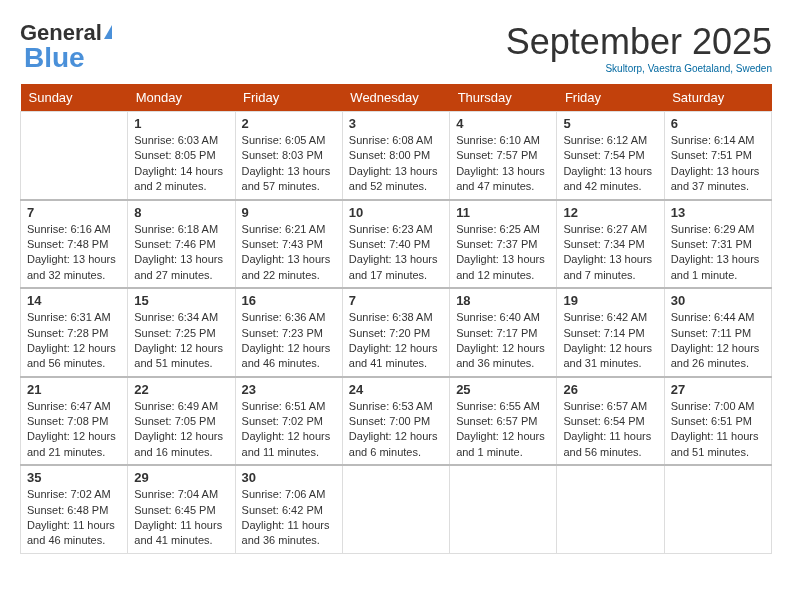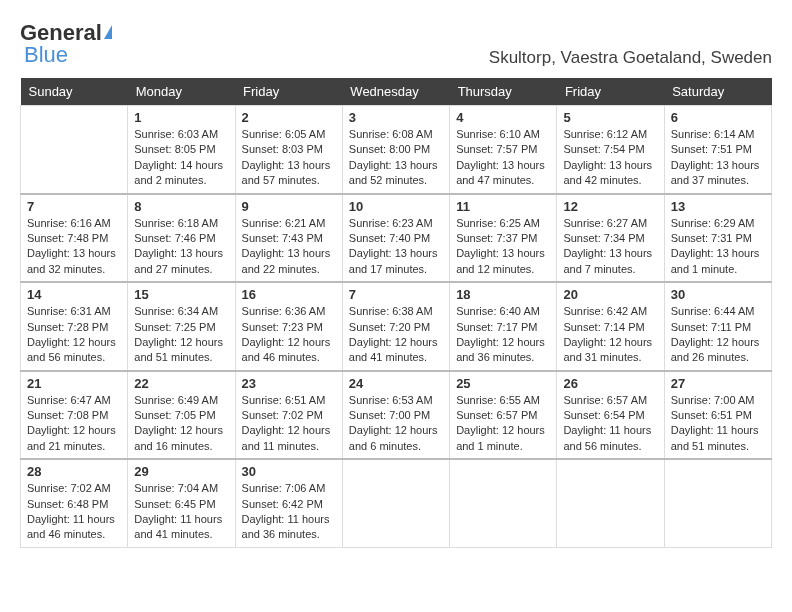--- a/index.html
+++ b/index.html
@@ -43,30 +43,30 @@
     }
     .title-section {
       text-align: right;
     }
     .month-title {
       font-size: 36px;
       color: #333;
       font-weight: normal;
     }
     .location {
-      font-size: 17px;
-      color: #404040;
+      font-size: 10px;
+      color: #0369a1;
     }
     .calendar {
       width: 100%;
       border-collapse: collapse;
       font-size: 11px;
     }
     .calendar th {
-      background-color: #404040;
+      background-color: #c2410c;
       color: white;
       text-align: left;
       padding: 6px 8px;
       font-size: 13px;
       font-weight: normal;
     }
     .calendar td {
       border: 1px solid #ddd;
       vertical-align: top;
       padding: 4px 6px;
@@ -95,24 +95,25 @@
 </head>
 <body>
 
 <div class="header">
   <div class="logo">
     <div class="logo-text">
       <span class="logo-general">General</span>
       <span class="logo-icon"></span>
     </div>
     <div style="display:flex; align-items:center; margin-top:-4px; margin-left:4px;">
-      <span class="logo-blue" style="font-size:22px; font-weight:normal;">Blue</span>
+      <span class="logo-blue" style="font-size:28px; font-weight:bold;">Blue</span>
     </div>
   </div>
   <div class="title-section">
+    <div class="month-title">September 2025</div>
     <div class="location">Skultorp, Vaestra Goetaland, Sweden</div>
   </div>
 </div>
 
 <table class="calendar">
   <thead>
     <tr>
       <th>Sunday</th>
       <th>Monday</th>
       <th>Friday</th>
@@ -195,21 +196,21 @@
         </td>
         <td>
           <span class="day-number">7</span>
           <div class="day-info">Sunrise: 6:38 AM<br>Sunset: 7:20 PM<br>Daylight: 12 hours<br>and 41 minutes.</div>
         </td>
         <td>
           <span class="day-number">18</span>
           <div class="day-info">Sunrise: 6:40 AM<br>Sunset: 7:17 PM<br>Daylight: 12 hours<br>and 36 minutes.</div>
         </td>
         <td>
-          <span class="day-number">20</span>
+          <span class="day-number">19</span>
           <div class="day-info">Sunrise: 6:42 AM<br>Sunset: 7:14 PM<br>Daylight: 12 hours<br>and 31 minutes.</div>
         </td>
         <td>
           <span class="day-number">30</span>
           <div class="day-info">Sunrise: 6:44 AM<br>Sunset: 7:11 PM<br>Daylight: 12 hours<br>and 26 minutes.</div>
         </td>
       </tr>
       <tr class="row-divider">
         <td>
           <span class="day-number">21</span>
@@ -235,21 +236,21 @@
           <span class="day-number">26</span>
           <div class="day-info">Sunrise: 6:57 AM<br>Sunset: 6:54 PM<br>Daylight: 11 hours<br>and 56 minutes.</div>
         </td>
         <td>
           <span class="day-number">27</span>
           <div class="day-info">Sunrise: 7:00 AM<br>Sunset: 6:51 PM<br>Daylight: 11 hours<br>and 51 minutes.</div>
         </td>
       </tr>
       <tr class="row-divider">
         <td>
-          <span class="day-number">28</span>
+          <span class="day-number">35</span>
           <div class="day-info">Sunrise: 7:02 AM<br>Sunset: 6:48 PM<br>Daylight: 11 hours<br>and 46 minutes.</div>
         </td>
         <td>
           <span class="day-number">29</span>
           <div class="day-info">Sunrise: 7:04 AM<br>Sunset: 6:45 PM<br>Daylight: 11 hours<br>and 41 minutes.</div>
         </td>
         <td>
           <span class="day-number">30</span>
           <div class="day-info">Sunrise: 7:06 AM<br>Sunset: 6:42 PM<br>Daylight: 11 hours<br>and 36 minutes.</div>
         </td>

